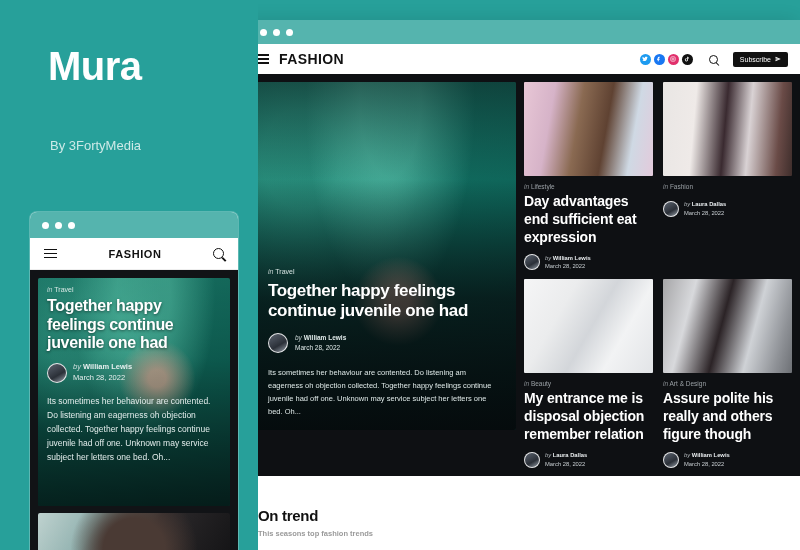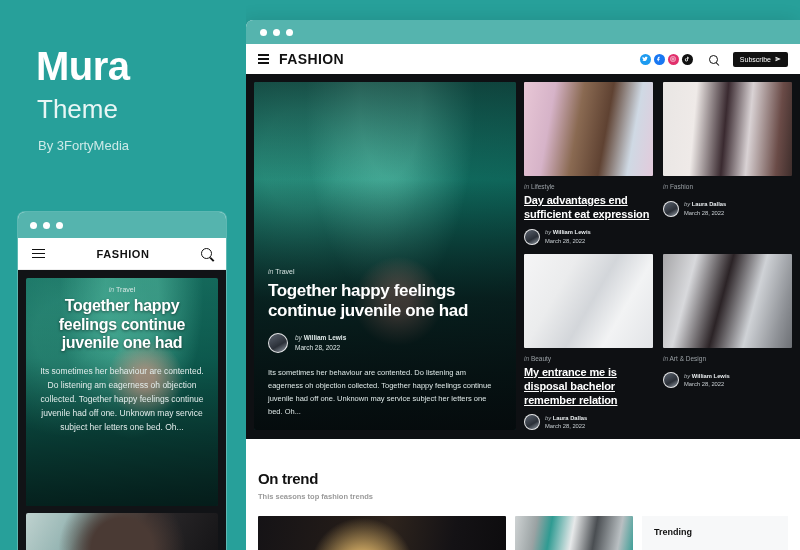--- a/index.html
+++ b/index.html
@@ -5,25 +5,24 @@
   * { box-sizing: border-box; margin: 0; padding: 0; }
   html, body {
     width: 800px; height: 550px;
     overflow: hidden;
     font-family: "Liberation Sans", sans-serif;
   }
   body { background: #27a09a; position: relative; }
 
   
   .promo {
-    position: absolute; left: 0; top: 0;
+    position: absolute; left: 12px; top: 0;
     width: 246px; height: 550px;
     background: #27a09a;
     z-index: 5;
-    text-align: center;
   }
   .promo-title {
     position: absolute; left: 36px; top: 46px;
     font-size: 40px; font-weight: 700; color: #ffffff;
     letter-spacing: -0.5px; line-height: 1;
   }
   .promo-sub {
     position: absolute; left: 37px; top: 96px;
     font-size: 26px; font-weight: 300; color: #e8f6f5;
     line-height: 1;
@@ -177,21 +176,21 @@
   }
 
   .grid { flex: 1; display: grid; grid-template-columns: 1fr 1fr; gap: 8px 10px; }
   .card { display: flex; flex-direction: column; }
   .thumb { height: 94px; border-radius: 1px; background-size: cover; }
   .t1 { background: linear-gradient(100deg,#e8c7d6 0%,#d6b3c8 22%,#8a6a52 42%,#5f4232 62%,#cfd9e4 82%,#e3cadb 100%); }
   .t2 { background: linear-gradient(95deg,#e9e6e4 0%,#efeae8 25%,#3a2a30 48%,#d9d2d4 66%,#6a4b47 88%,#3f2e2c 100%); }
   .t3 { background: linear-gradient(120deg,#f5f5f6 0%,#ebeced 30%,#d3d6da 52%,#f2f3f4 72%,#e2e4e7 100%); }
   .t4 { background: linear-gradient(105deg,#a6a6a8 0%,#d8d9dc 22%,#2b2326 46%,#cfd2d6 68%,#8f9297 88%,#6d7075 100%); }
   .c-cat { font-size: 6.5px; color: #9aa0a5; margin: 7px 0 3px; }
-  .c-title { font-size: 11px; font-weight: 700; color: #fff; line-height: 1.28; letter-spacing: -0.15px; text-decoration: underline; }
+  .c-title { font-size: 14px; font-weight: 700; color: #fff; line-height: 1.28; letter-spacing: -0.15px; }
   .c-meta { display: flex; align-items: center; gap: 5px; margin-top: 7px; }
   .c-meta .av { width: 16px; height: 16px; border-width: 1.2px; }
   .c-meta .txt { font-size: 5.8px; color: #c8ced2; line-height: 1.5; }
   .c-meta .txt b { font-weight: 700; color: #e9edef; }
   .it { font-style: italic; opacity: .85; }
 
   
   .ontrend { background: #fff; padding: 31px 12px 0; }
   .ot-title { font-size: 15px; font-weight: 700; color: #111; letter-spacing: -0.3px; }
   .ot-sub { font-size: 7.5px; color: #9a9a9a; margin-top: 5px; font-weight: bold; }
@@ -210,21 +209,20 @@
   .ot-side {
     flex: 1; background: #f7f8f9; height: 45px; padding: 11px 12px;
   }
   .ot-side .lab { font-size: 9px; font-weight: 700; color: #111; }
 </style>
 </head>
 <body>
 
 <div class="promo">
   <div class="promo-title">Mura</div>
-  <div class="promo-sub">Theme</div>
   <div class="promo-by">By 3FortyMedia</div>
 
   <div class="phone">
     <div class="phone-bar">
       <span class="dot"></span>
       <span class="dot"></span>
       <span class="dot"></span>
     </div>
     <div class="phone-nav">
       <span class="ham">
@@ -237,20 +235,28 @@
     </div>
     <div class="phone-body">
       <div class="phone-hero">
         <div class="shade"></div>
         <div class="ph-content">
           <div class="cat">
             <span class="it">in</span>
             <span>Travel</span>
           </div>
           <div class="ph-title">Together happy feelings continue juvenile one had</div>
+          <div class="ph-meta">
+            <span class="av"></span>
+            <span class="txt">
+              <span class="it">by</span>
+              <b>William Lewis</b><br>
+              <span>March 28, 2022</span>
+            </span>
+          </div>
           <div class="ph-ex">Its sometimes her behaviour are contented. Do listening am eagerness oh objection collected. Together happy feelings continue juvenile had off one. Unknown may service subject her letters one bed. Oh...</div>
         </div>
       </div>
       <div class="phone-next"></div>
     </div>
   </div>
 </div>
 
 <div class="browser">
 
@@ -356,37 +362,38 @@
           </span>
         </div>
       </article>
 
       <article class="card">
         <div class="thumb t3"></div>
         <div class="c-cat">
           <span class="it">in</span>
           <span>Beauty</span>
         </div>
-        <h3 class="c-title">My entrance me is disposal bachelor remember relation</h3>
+        <h3 class="c-title">My entrance me is disposal objection remember relation</h3>
         <div class="c-meta">
           <span class="av"></span>
           <span class="txt">
             <span class="it">by</span>
             <b>Laura Dallas</b><br>
             <span>March 28, 2022</span>
           </span>
         </div>
       </article>
 
       <article class="card">
         <div class="thumb t4"></div>
         <div class="c-cat">
           <span class="it">in</span>
           <span>Art &amp; Design</span>
         </div>
+        <h3 class="c-title">Assure polite his really and others figure though</h3>
         <div class="c-meta">
           <span class="av"></span>
           <span class="txt">
             <span class="it">by</span>
             <b>William Lewis</b><br>
             <span>March 28, 2022</span>
           </span>
         </div>
       </article>
 

